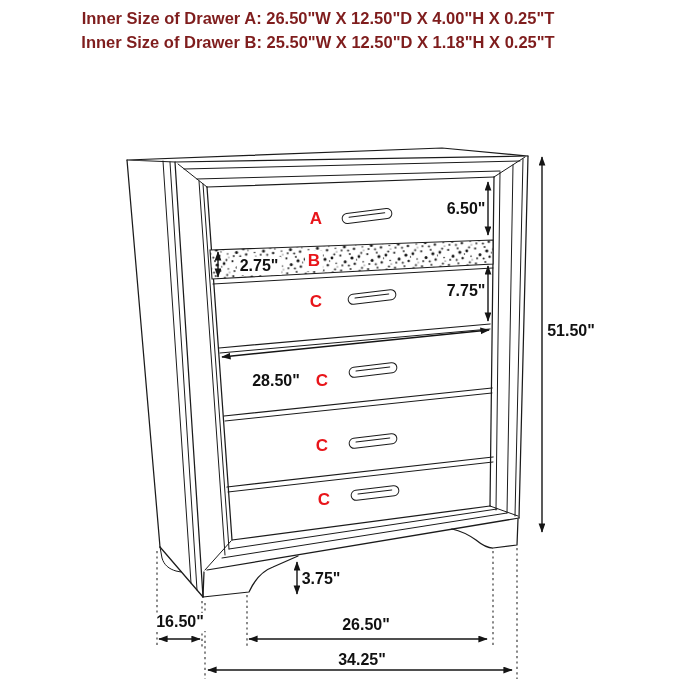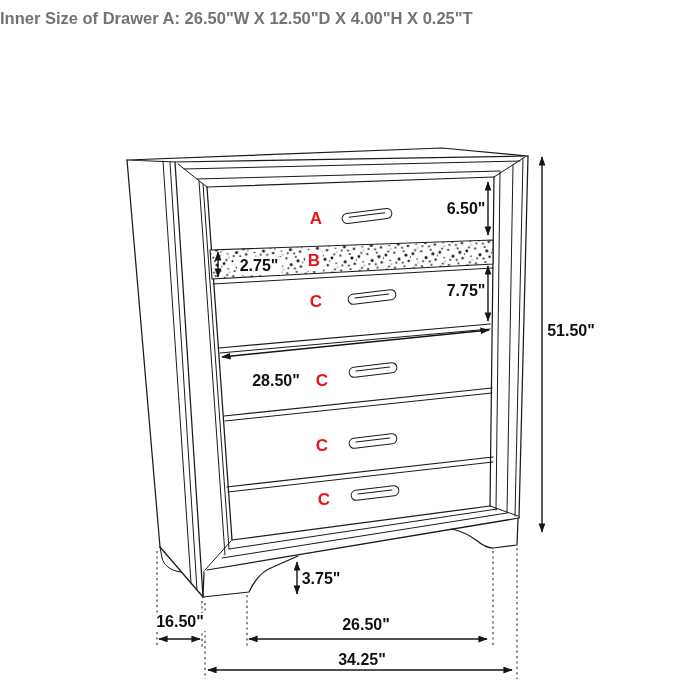--- a/index.html
+++ b/index.html
@@ -1,37 +1,38 @@
 <!DOCTYPE html>
 <html><head>
 <meta charset="utf-8">
 <style>
   html,body{margin:0;padding:0;background:#fff;}
   #canvas{position:relative;width:700px;height:700px;background:#fff;overflow:hidden;
           font-family:"Liberation Sans",sans-serif;}
-  .hdr{position:absolute;top:6px;left:0;width:636px;text-align:left;
-       font:700 16.5px/24px "Liberation Sans",sans-serif;color:#737373;letter-spacing:0;}
+  .hdr{position:absolute;top:6px;left:0;width:636px;text-align:center;
+       font:700 16.5px/24px "Liberation Sans",sans-serif;color:#7f1d1d;letter-spacing:0;}
   .lbl{position:absolute;transform:translate(-50%,-50%);white-space:nowrap;
        font:700 16px "Liberation Sans",sans-serif;color:#111;}
   .red{color:#e8151a;font-size:17px;}
   .wbg{background:#fff;padding:0 3px;}
   svg{position:absolute;left:0;top:0;}
   .ln{fill:none;stroke:#1b1b1b;stroke-width:1.25;stroke-linecap:round;stroke-linejoin:round;}
   .thin{stroke-width:1;}
   .face{fill:#fff;stroke:none;}
   .dim{fill:none;stroke:#151515;stroke-width:1.4;}
   .dot{fill:none;stroke:#2b2b2b;stroke-width:1.1;stroke-dasharray:2.2 3.2;}
 </style>
 </head>
 <body>
 
 <div id="canvas">
 
   <div class="hdr">
     <div>Inner Size of Drawer A: 26.50"W X 12.50"D X 4.00"H X 0.25"T</div>
+    <div>Inner Size of Drawer B: 25.50"W X 12.50"D X 1.18"H X 0.25"T</div>
   </div>
 
   <svg width="700" height="700" viewBox="0 0 700 700">
     <defs>
       <marker id="mE" markerWidth="11" markerHeight="9" refX="8.6" refY="3.4" orient="auto" markerUnits="userSpaceOnUse">
         <path d="M0,0 L9.4,3.4 L0,6.8 Z" fill="#151515"></path>
       </marker>
       <marker id="mS" markerWidth="11" markerHeight="9" refX="8.6" refY="3.4" orient="auto-start-reverse" markerUnits="userSpaceOnUse">
         <path d="M0,0 L9.4,3.4 L0,6.8 Z" fill="#151515"></path>
       </marker>

